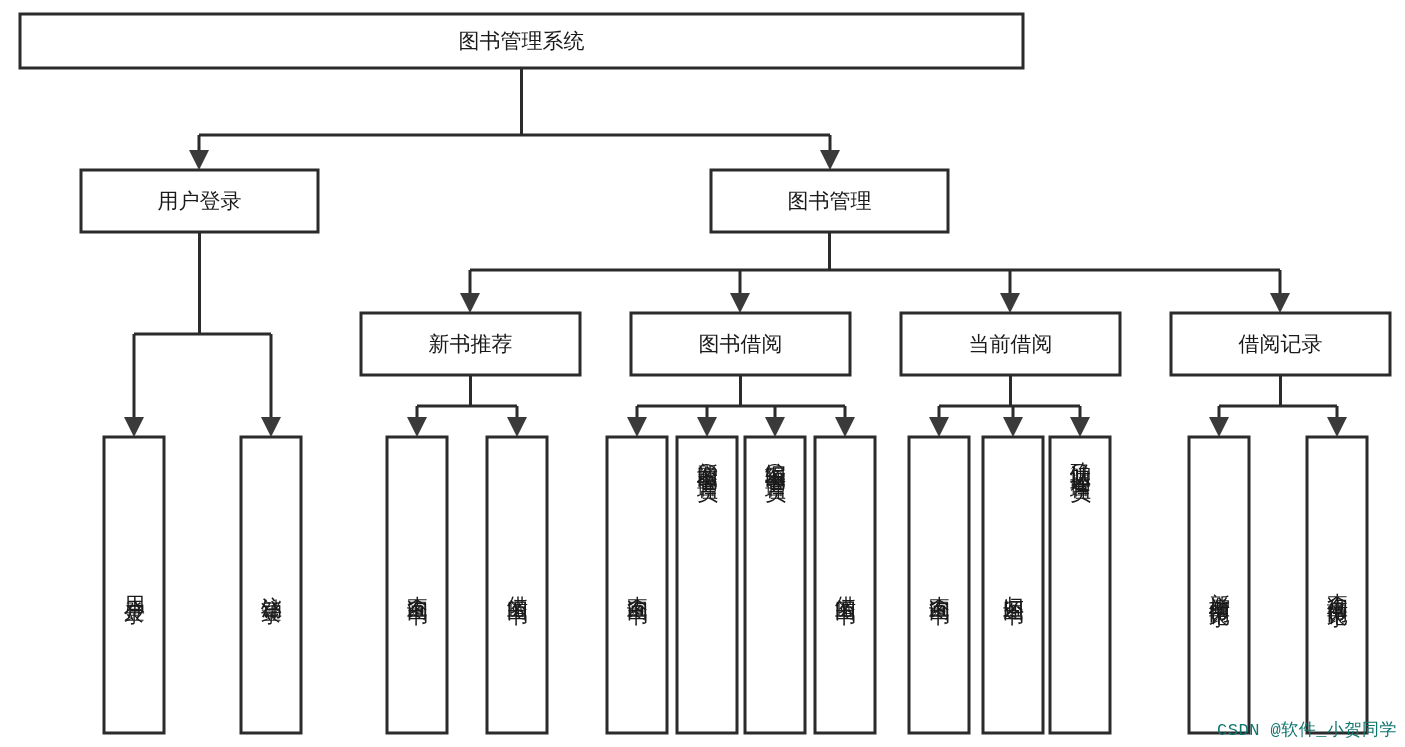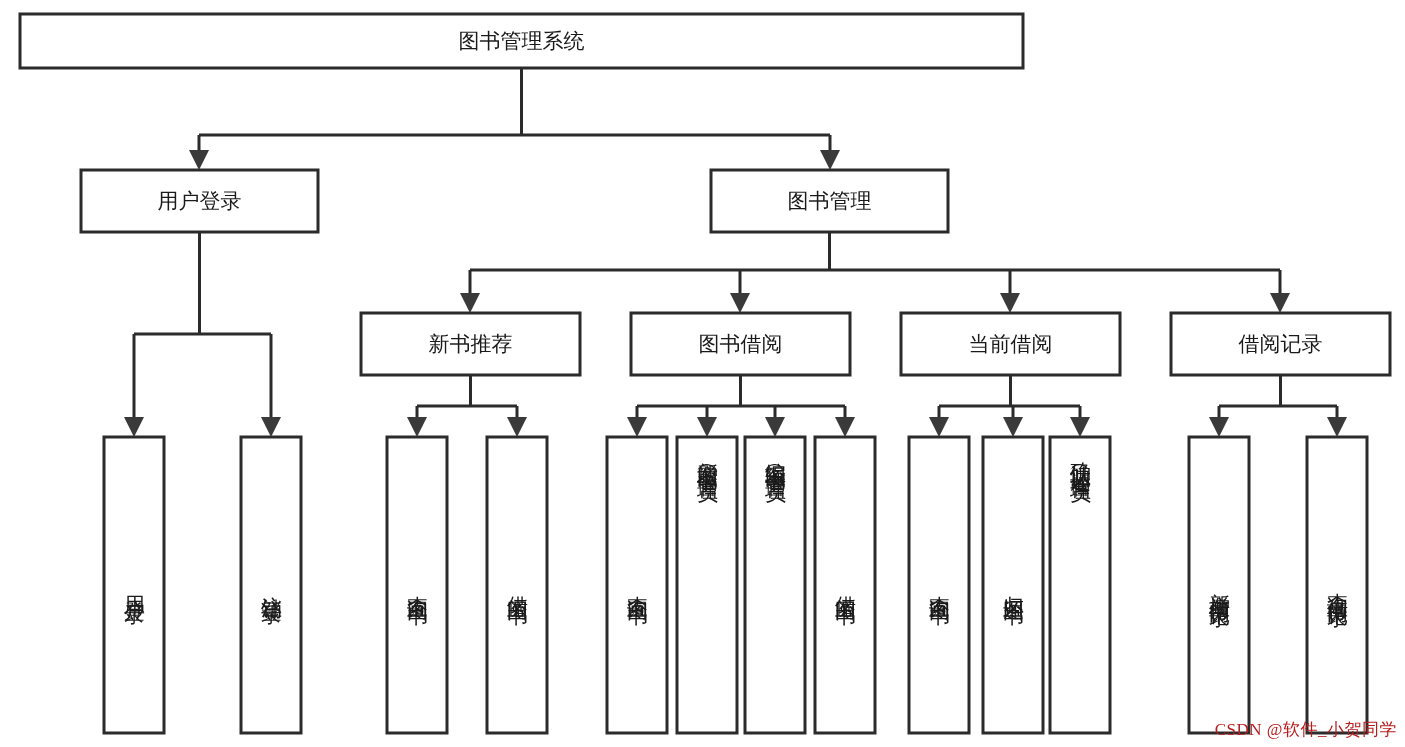--- a/index.html
+++ b/index.html
@@ -62,23 +62,23 @@
     position: absolute;
     display: flex;
     align-items: center;
     justify-content: center;
     pointer-events: none;
   }
   #watermark {
     position: absolute;
     right: 8px;
     bottom: 6px;
-    font-family: Liberation Serif, serif;
+    font-family: Liberation Mono, monospace;
     font-size: 17px;
-    color: #b91c1c;
+    color: #0f766e;
     letter-spacing: 0.5px;
     white-space: nowrap;
   }
 </style>
 </head>
 <body>
 
 <div id="diagram-root">
 
   <svg class="flow" viewBox="0 0 1405 747" xmlns="http://www.w3.org/2000/svg">

